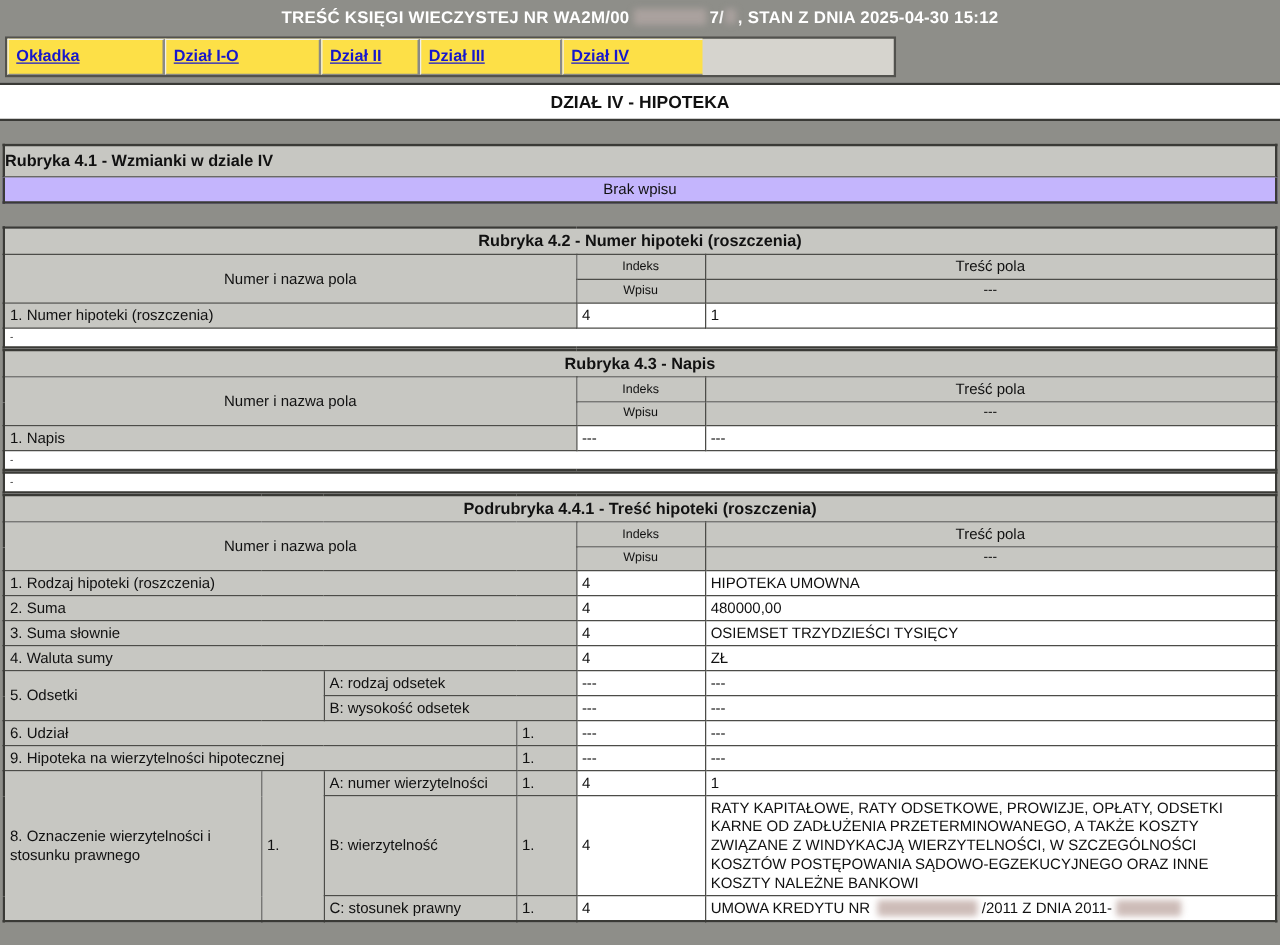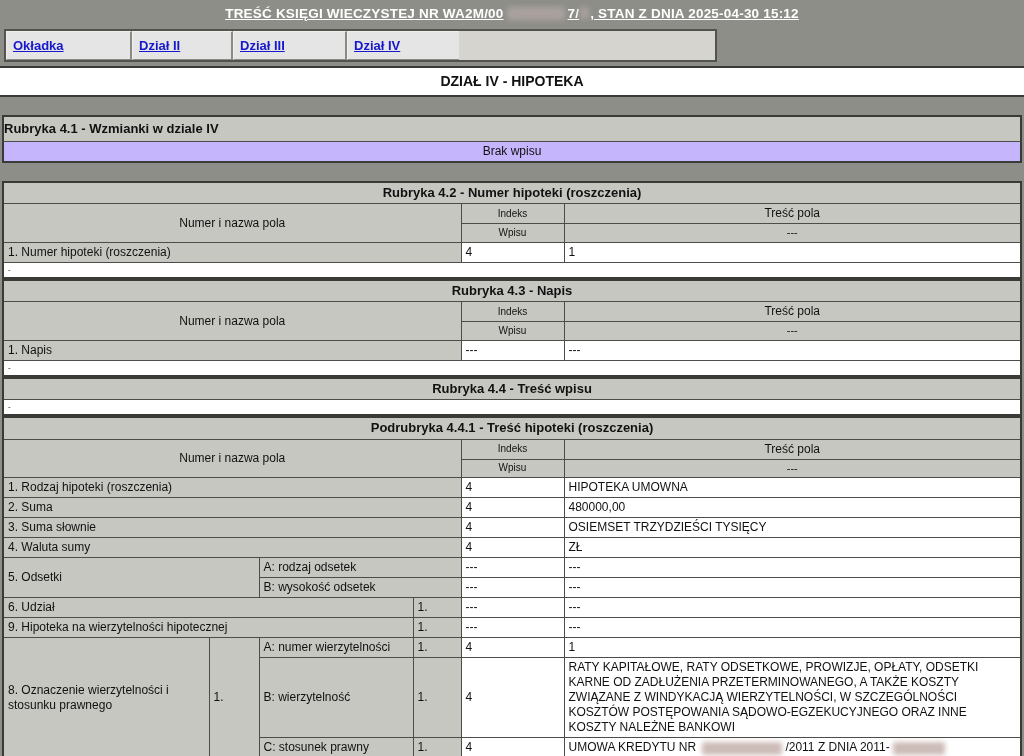--- a/index.html
+++ b/index.html
@@ -6,47 +6,47 @@
   html,body { margin:0; padding:0; }
   body {
     width:1024px; height:756px; overflow:hidden;
     background:#8e8e89;
     font-family:"Liberation Sans", sans-serif;
     color:#111;
   }
   
   .title-band {
     height:26px; display:flex; align-items:center; justify-content:center;
-    color:#ffffff; font-weight:bold; font-size:13.5px; letter-spacing:.2px;text-decoration:underline;
+    color:#ffffff; font-weight:bold; font-size:13.5px; letter-spacing:.2px;
   }
   .redact {
     display:inline-block; vertical-align:middle; border-radius:2px;
     filter:blur(2.5px); margin:0 3px;
   }
   .redact.title-blur-1 { width:58px; height:13px; background:#aaa19e; }
   .redact.title-blur-2 { width:9px;  height:12px; background:#a8a09d; margin:0 1px; }
   .redact.cell-blur-1 { width:80px; height:13px; background:#cdbcb8; }
   .redact.cell-blur-2 { width:52px; height:13px; background:#cdbcb8; }
 
   
   .tabbar {
     display:flex; width:713px; margin:3px 0 0 4px;
     border:2px solid #52524e; background:#d6d4ce;
   }
   .tab {
     border-right:2px solid #8a8a85; border-left:1px solid #f0efec;
     border-top:1px solid #f0efec; border-bottom:1px solid #8a8a85;
-    padding:4px 6px 5px 6px; background:#e5e5e5; cursor:pointer;
+    padding:4px 6px 5px 6px; background:#fde047; cursor:pointer;
   }
   .tab:last-child { border-right:none; }
   .tab a {
     color:#1717cc; font-weight:bold; font-size:13px; text-decoration:underline;
     white-space:nowrap;
   }
-  .tw0{width:126px}.tw1{width:125px}.tw2{width:133px}.tw3{width:101px}.tw4{width:114px}.tw5{width:112px}
+  .tw0{width:126px}.tw1{width:125px}.tw2{width:133px}.tw3{width:79px}.tw4{width:114px}.tw5{width:112px}
 
   
   .dzial-band {
     margin-top:4px; background:#ffffff;
     border-top:2px solid #3a3a36; border-bottom:2px solid #3a3a36;
     text-align:center; font-weight:bold; font-size:14px; padding:5px 0 6px 0;
   }
 
   .gap18 { height:18px; }
 
@@ -89,20 +89,21 @@
 <div class="title-band">
   <span>TREŚĆ KSIĘGI WIECZYSTEJ NR WA2M/00</span>
   <span class="redact title-blur-1"></span>
   <span>7/</span>
   <span class="redact title-blur-2"></span>
   <span>, STAN Z DNIA 2025-04-30 15:12</span>
 </div>
 
 <div class="tabbar">
   <div class="tab tw0"><a>Okładka</a></div>
+  <div class="tab tw1"><a>Dział I-O</a></div>
   <div class="tab tw3"><a>Dział II</a></div>
   <div class="tab tw4"><a>Dział III</a></div>
   <div class="tab tw5"><a>Dział IV</a></div>
 </div>
 
 <div class="dzial-band">DZIAŁ IV - HIPOTEKA</div>
 
 <div class="gap18"></div>
 
 <div class="rub41-title">Rubryka 4.1 - Wzmianki w dziale IV</div>
@@ -166,23 +167,20 @@
     <td class="white">---</td>
   </tr>
   <tr>
           <td colspan="3" class="thin">-</td>
         </tr>
 </tbody>
     </table>
 
 <table class="kw">
   <tbody>
-        <tr>
-          <td class="sec-title">Rubryka 4.4 - Treść wpisu</td>
-        </tr>
   <tr>
           <td class="thin">-</td>
         </tr>
 </tbody>
     </table>
 
 <table class="kw">
   <colgroup>
     <col style="width:206px">
         <col style="width:50px">

